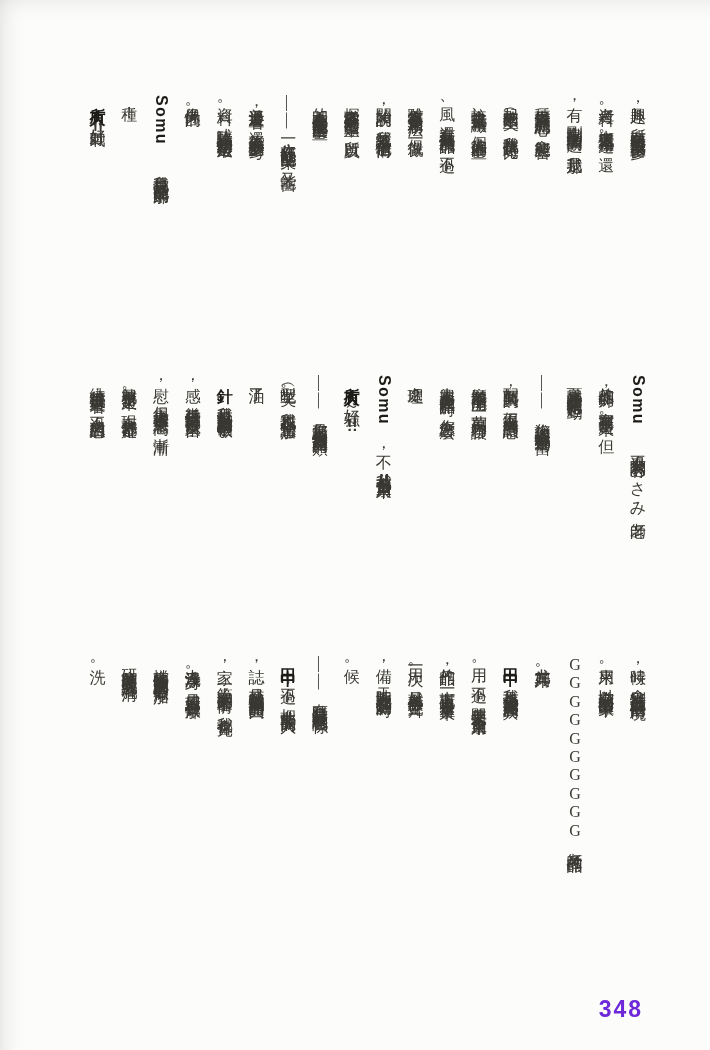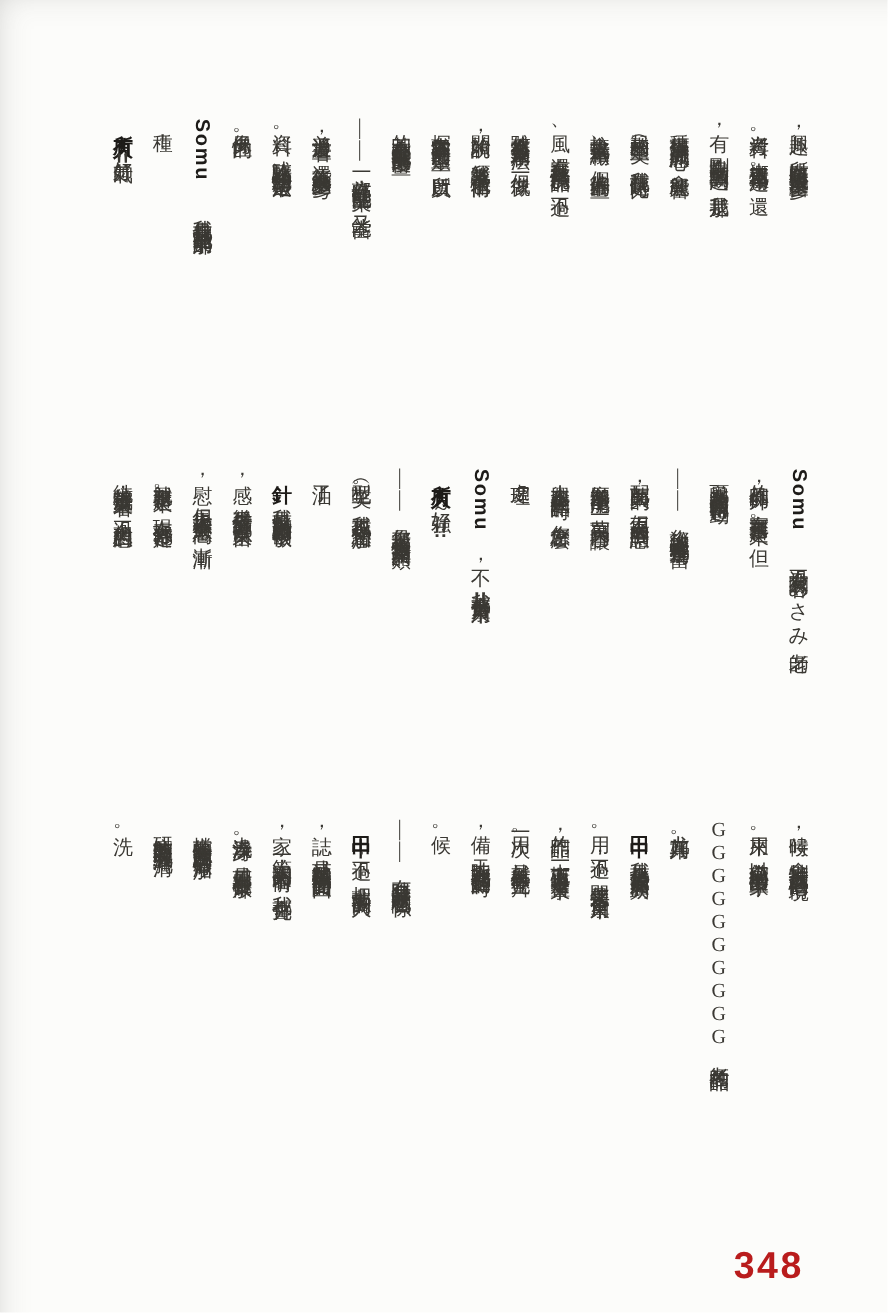--- a/index.html
+++ b/index.html
@@ -54,23 +54,23 @@
     letter-spacing: 0;
     font-family: "Liberation Sans", "DejaVu Sans", sans-serif;
     font-weight: 600;
   }
   .page-number {
     position: absolute;
     top: 996px;
     right: 67px;
     font-family: "Liberation Sans", "DejaVu Sans", sans-serif;
     font-weight: 700;
-    font-size: 30px;
+    font-size: 23px;
     letter-spacing: 2px;
-    color: #b91c1c;
+    color: #6d28d9;
   }
 </style>
 </head>
 <body>
 
 <div class="page">
 
   <div class="band band-1">
       <p class="col"><span class="seg-t">興趣，所以有時會用成人漫畫當參</span></p>
       <p class="col"><span class="seg-t">考資料。大概就這三種用途。還</span></p>

